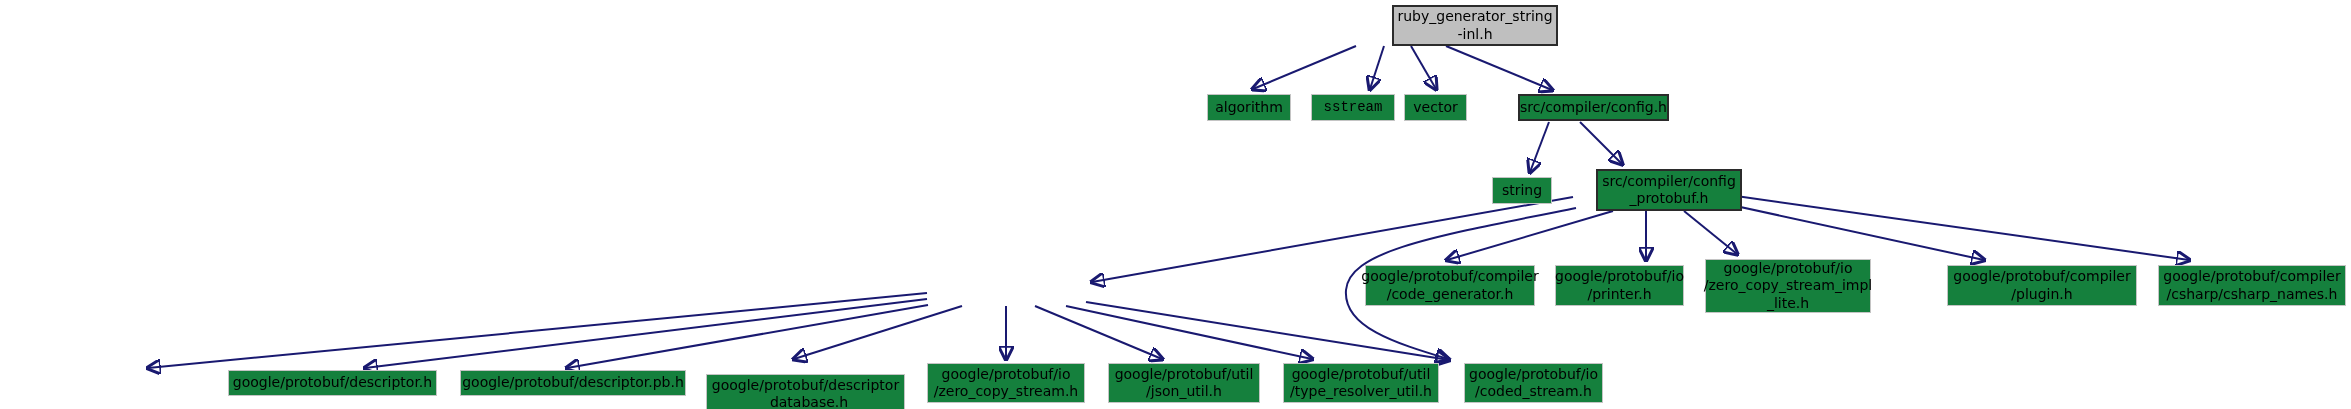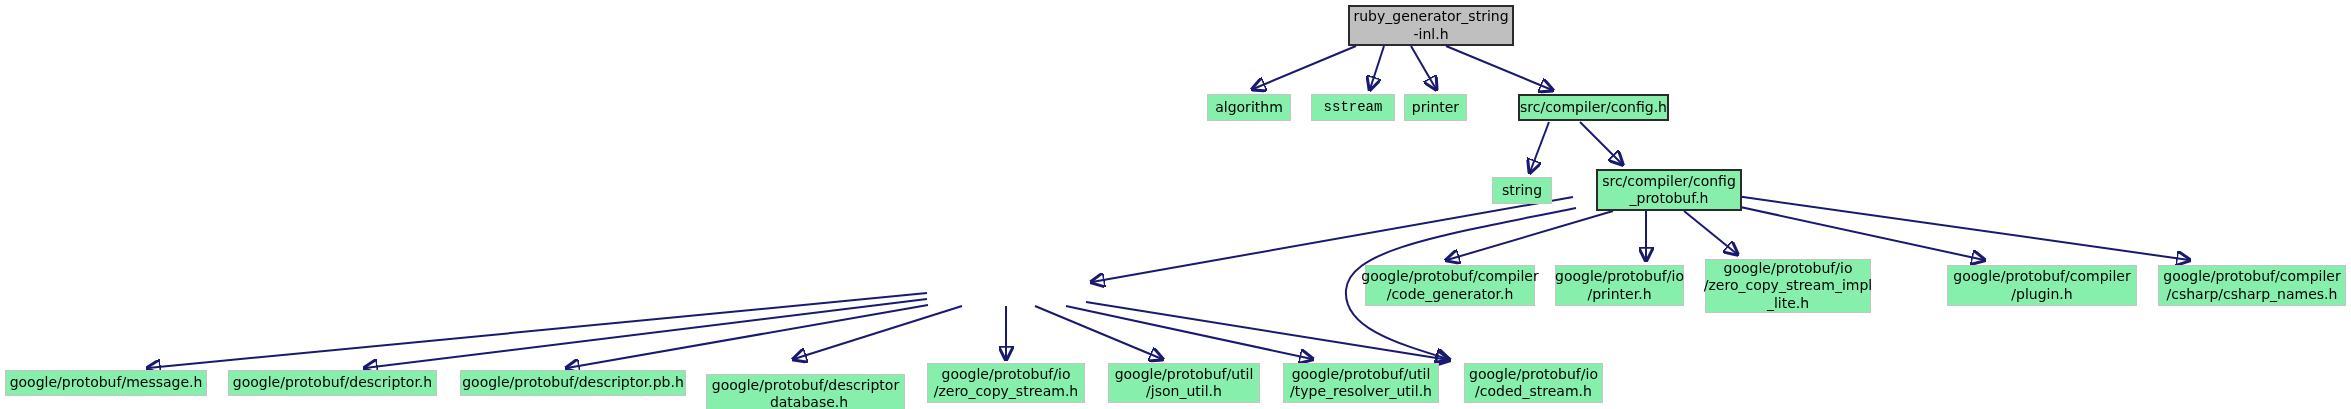--- a/index.html
+++ b/index.html
@@ -12,21 +12,21 @@
   }
   .edges{position:absolute;left:0;top:0;width:2351px;height:409px;}
   .edges path{stroke:#191970;stroke-width:2;fill:none;}
   .node{
     position:absolute;
     box-sizing:border-box;
     display:flex;align-items:center;justify-content:center;
     text-align:center;
     white-space:pre-line;
     font-size:14px;line-height:1.22;color:#000000;
-    background:#86efac;
+    background:#15803d;
     border:1px solid #c4c4c4;
     padding:1px 4px;
   }
   .node.doc{border:2px solid #2b2b2b;}
   .node.root{border:2px solid #2b2b2b;background:#bfbfbf;}
 </style>
 </head>
 <body>
 
 <div class="graph">
@@ -58,45 +58,44 @@
       <path d="M927,299 L365,368" marker-end="url(#arrow)"></path>
       <path d="M928,305 L567,368" marker-end="url(#arrow)"></path>
       <path d="M962,306 L794,359" marker-end="url(#arrow)"></path>
       <path d="M1006,306 L1006,359" marker-end="url(#arrow)"></path>
       <path d="M1035,306 L1162,359" marker-end="url(#arrow)"></path>
       <path d="M1066,306 L1312,359" marker-end="url(#arrow)"></path>
       <path d="M1086,302 L1449,360" marker-end="url(#arrow)"></path>
     </g>
   </svg>
 
-  <div class="node root" style="left:1348px;top:5px;width:166px;height:41px;">ruby_generator_string
+  <div class="node root" style="left:1392px;top:5px;width:166px;height:41px;">ruby_generator_string
 -inl.h</div>
 
   <div class="node" style="left:1207px;top:94px;width:84px;height:27px;">algorithm</div>
   <div class="node" style="left:1311px;top:94px;width:84px;height:27px;font-family:Liberation Mono, monospace;">sstream</div>
-  <div class="node" style="left:1404px;top:94px;width:63px;height:27px;">printer</div>
+  <div class="node" style="left:1404px;top:94px;width:63px;height:27px;">vector</div>
   <div class="node doc" style="left:1488px;top:94px;width:151px;height:27px;margin-left:30px;">src/compiler/config.h</div>
 
   <div class="node" style="left:1492px;top:177px;width:60px;height:27px;">string</div>
   <div class="node doc" style="left:1575px;top:169px;width:146px;height:42px;margin-left:21px;">src/compiler/config
 _protobuf.h</div>
 
   <div class="node" style="left:1365px;top:265px;width:170px;height:41px;">google/protobuf/compiler
 /code_generator.h</div>
   <div class="node" style="left:1555px;top:265px;width:129px;height:41px;">google/protobuf/io
 /printer.h</div>
   <div class="node" style="left:1705px;top:259px;width:166px;height:54px;">google/protobuf/io
 /zero_copy_stream_impl
 _lite.h</div>
   <div class="node" style="left:1947px;top:265px;width:190px;height:41px;">google/protobuf/compiler
 /plugin.h</div>
   <div class="node" style="left:2158px;top:265px;width:188px;height:41px;">google/protobuf/compiler
 /csharp/csharp_names.h</div>
 
-  <div class="node" style="left:5px;top:370px;width:202px;height:26px;">google/protobuf/message.h</div>
   <div class="node" style="left:460px;top:370px;width:226px;height:26px;">google/protobuf/descriptor.pb.h</div>
   <div class="node" style="left:228px;top:370px;width:209px;height:26px;">google/protobuf/descriptor.h</div>
   <div class="node" style="left:706px;top:374px;width:199px;height:40px;">google/protobuf/descriptor
 _database.h</div>
   <div class="node" style="left:927px;top:363px;width:158px;height:40px;">google/protobuf/io
 /zero_copy_stream.h</div>
   <div class="node" style="left:1108px;top:363px;width:152px;height:40px;">google/protobuf/util
 /json_util.h</div>
   <div class="node" style="left:1283px;top:363px;width:156px;height:40px;">google/protobuf/util
 /type_resolver_util.h</div>

